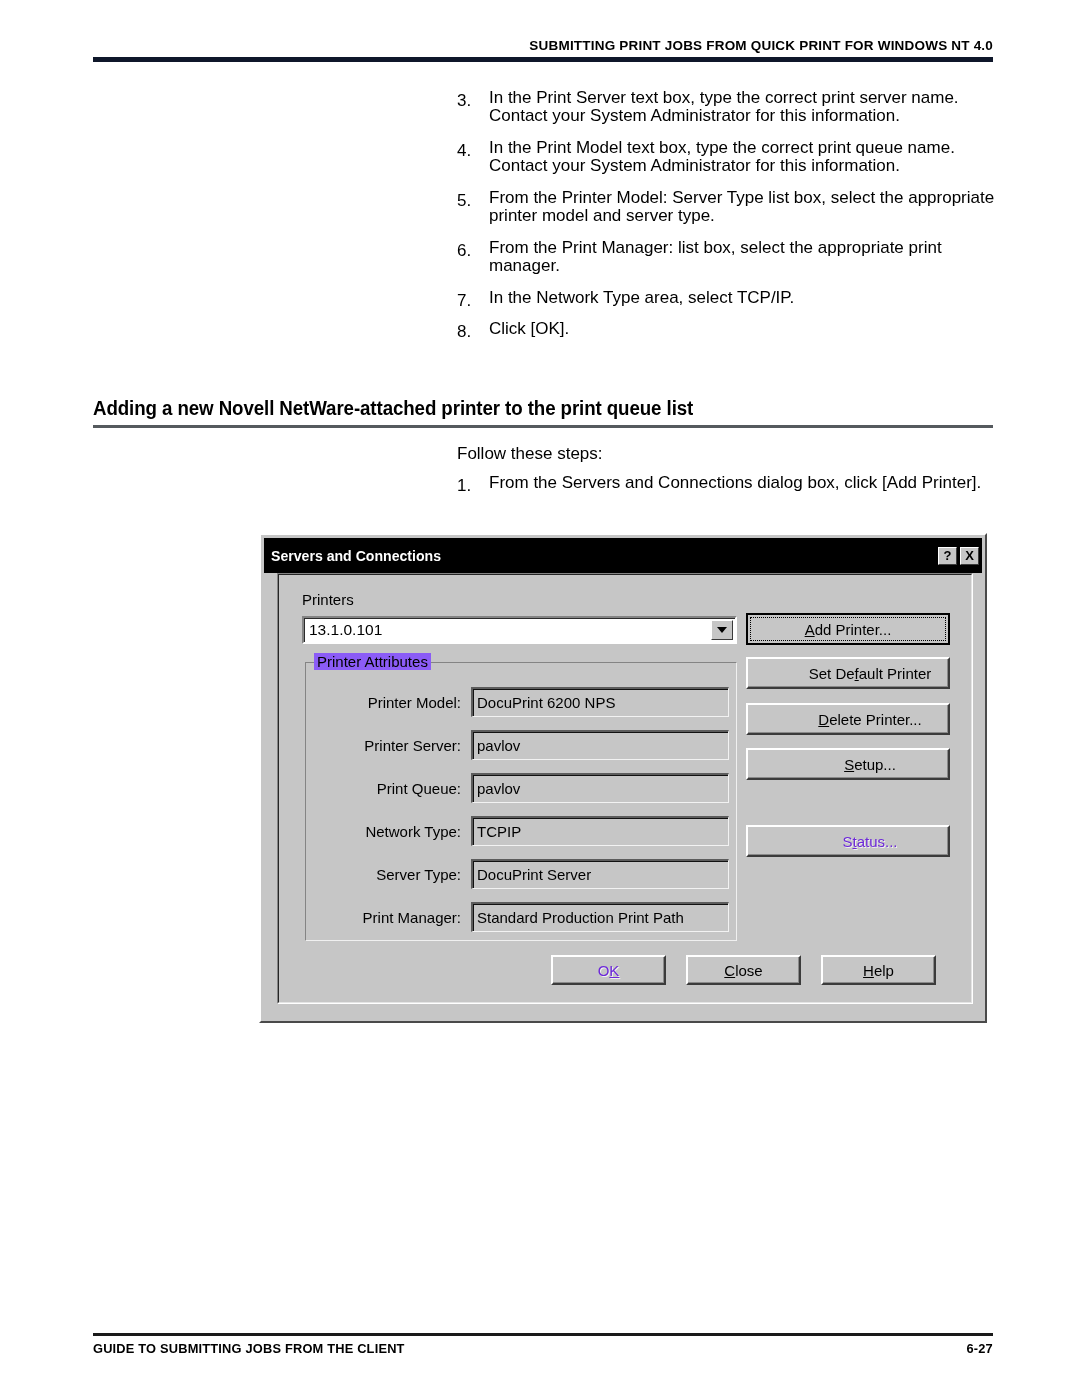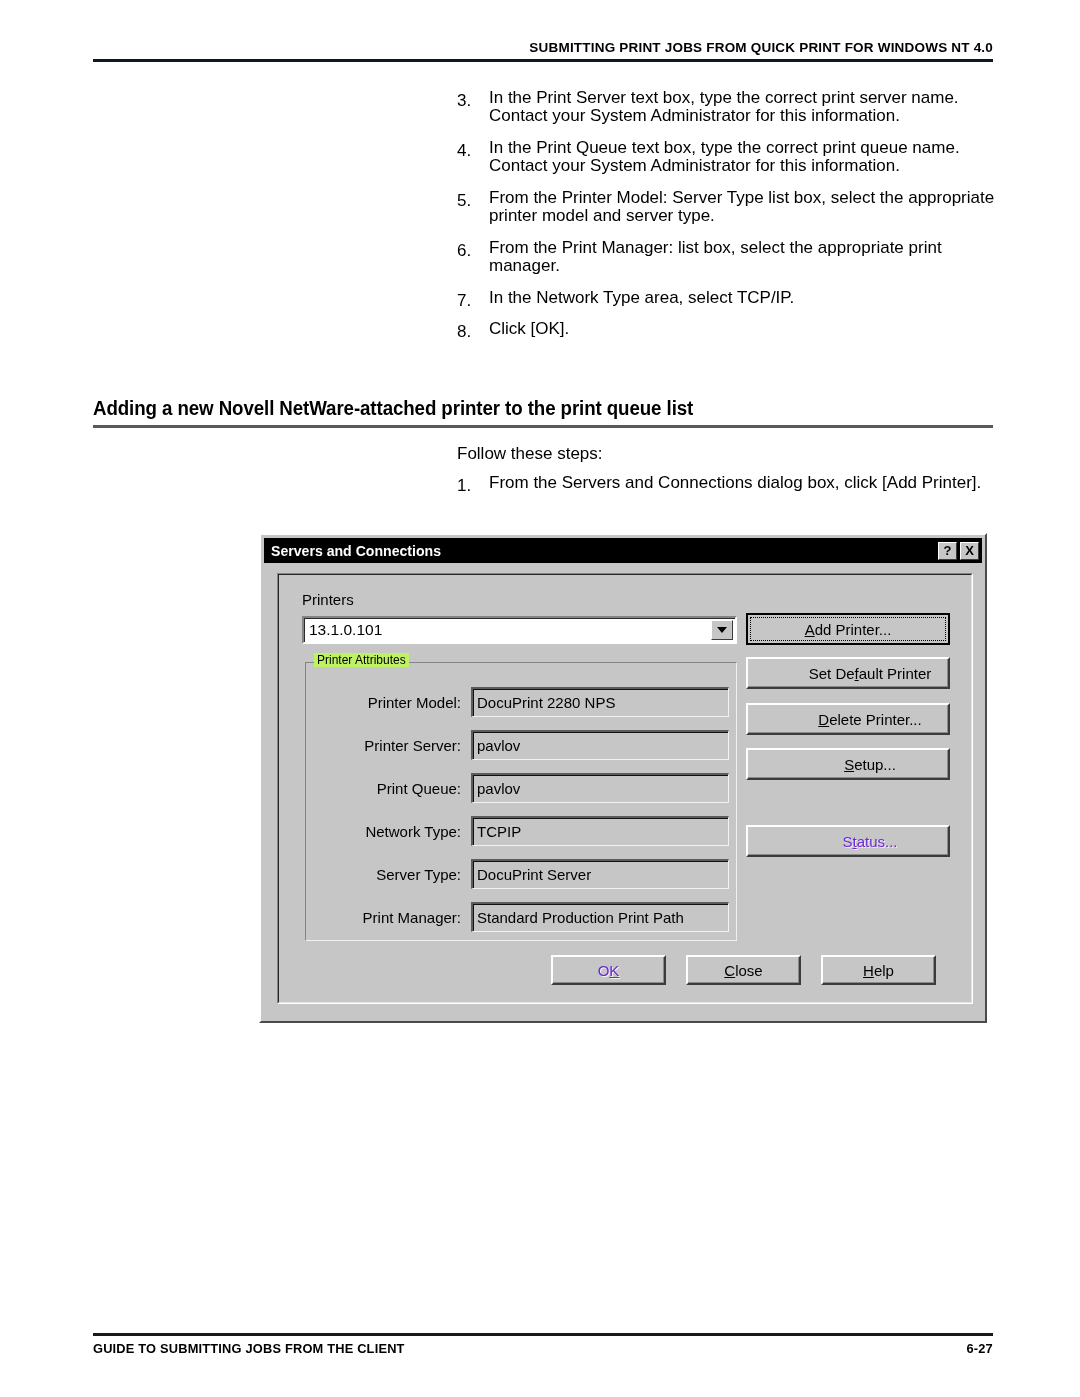--- a/index.html
+++ b/index.html
@@ -16,21 +16,21 @@
     overflow: hidden;
   }
 
   
   .page-header {
     position: absolute;
     left: 93px;
     top: 34px;
     width: 900px;
     height: 28px;
-    border-bottom: 3px solid #0f172a;
+    border-bottom: 5px solid #0f172a;
     box-sizing: border-box;
   }
   .page-header-title {
     position: absolute;
     right: 0;
     bottom: 4px;
     font-size: 13.5px;
     font-weight: bold;
     letter-spacing: 0.2px;
     font-family: "Liberation Sans", sans-serif;
@@ -101,21 +101,21 @@
     border-right: 2px solid #4a4a4a;
     border-bottom: 2px solid #4a4a4a;
     box-sizing: border-box;
     font-family: "Liberation Sans", sans-serif;
   }
   .titlebar {
     position: absolute;
     left: 3px;
     top: 3px;
     right: 3px;
-    height: 25px;
+    height: 35px;
     background: #000000;
     display: flex;
     align-items: center;
   }
   .titlebar-text {
     color: #ffffff;
     font-size: 15px;
     font-weight: bold;
     margin-left: 7px;
     font-family: "Liberation Sans Narrow", "Liberation Sans", sans-serif;
@@ -239,23 +239,23 @@
     height: 279px;
     border: 1.5px solid #848484;
     border-right-color: #f0f0f0;
     border-bottom-color: #f0f0f0;
     box-sizing: border-box;
   }
   .groupbox-legend {
     position: absolute;
     left: 8px;
     top: -10px;
-    background: #bef264;
+    background: #8b5cf6;
     padding: 0 3px;
-    font-size: 12px;
+    font-size: 15px;
     white-space: nowrap;
   }
 
   .field-row {
     position: absolute;
     left: 0;
     width: 100%;
     height: 30px;
     display: flex;
     align-items: center;
@@ -379,21 +379,21 @@
   <div class="page-header-title">SUBMITTING PRINT JOBS FROM QUICK PRINT FOR WINDOWS NT 4.0</div>
 </div>
 
 <div class="steps-block" id="steps-top" style="top:89px;">
     <div class="step">
       <div class="step-num">3.</div>
       <div class="step-text">In the Print Server text box, type the correct print server name. Contact your System Administrator for this information.</div>
     </div>
     <div class="step">
       <div class="step-num">4.</div>
-      <div class="step-text">In the Print Queue text box, type the correct print queue name. Contact your System Administrator for this information.</div>
+      <div class="step-text">In the Print Model text box, type the correct print queue name. Contact your System Administrator for this information.</div>
     </div>
     <div class="step">
       <div class="step-num">5.</div>
       <div class="step-text">From the Printer Model: Server Type list box, select the appropriate printer model and server type.</div>
     </div>
     <div class="step">
       <div class="step-num">6.</div>
       <div class="step-text">From the Print Manager: list box, select the appropriate print manager.</div>
     </div>
     <div class="step tight">
@@ -442,21 +442,21 @@
     </div>
   </div>
 
   <div class="groupbox">
     <div class="groupbox-legend">Printer Attributes</div>
     <div id="fields-host">
         <div class="field-row" style="top: 24px;">
           <div class="field-label">Printer Model:</div>
           <div class="field-box">
             <div class="field-box-inner"></div>
-            <div class="field-value">DocuPrint 2280 NPS</div>
+            <div class="field-value">DocuPrint 6200 NPS</div>
           </div>
         </div>
         <div class="field-row" style="top: 67px;">
           <div class="field-label">Printer Server:</div>
           <div class="field-box">
             <div class="field-box-inner"></div>
             <div class="field-value">pavlov</div>
           </div>
         </div>
         <div class="field-row" style="top: 110px;">

